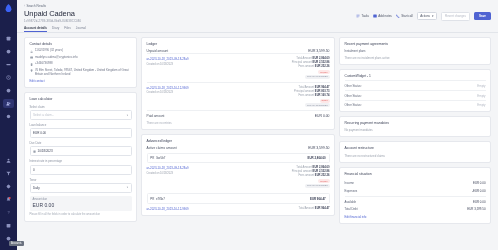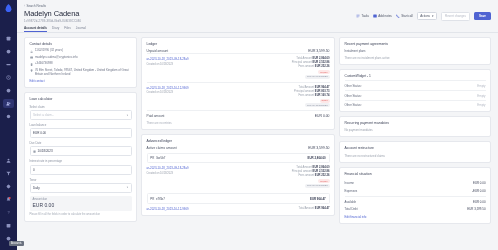--- a/index.html
+++ b/index.html
@@ -244,21 +244,21 @@
   <div class="main">
 
     <div class="topbar">
       <div class="breadcrumb">
         <span class="chev">‹</span>
         <span class="bc-link">Search Results</span>
       </div>
 
       <div class="title-row">
         <div>
-          <div class="person-title">Madelyn Cadena</div>
+          <div class="person-title">Unpaid Cadena</div>
           <div class="person-id">1c99872d-2789-380d-8bd9-84f638CC080</div>
         </div>
 
         <div class="toolbar">
           <div class="tb-btn">
             <svg viewBox="0 0 16 16" fill="none" stroke="#4f63d2" stroke-width="1.6">
                 <path d="M2 4h12M2 8h12M2 12h8"></path>
               </svg>
             <span>Tasks</span>
           </div>

